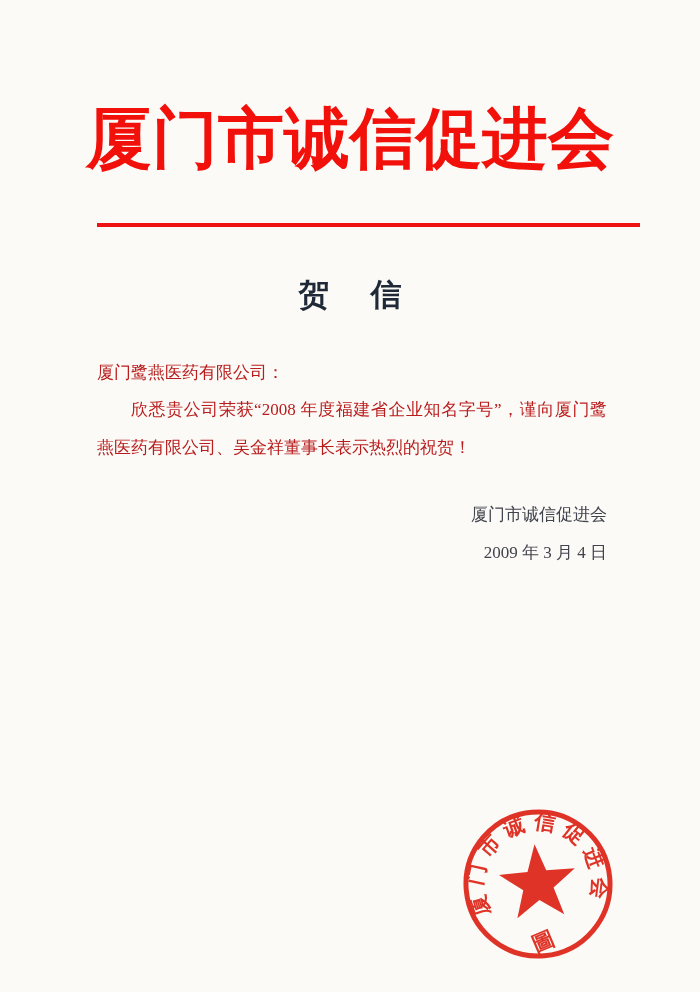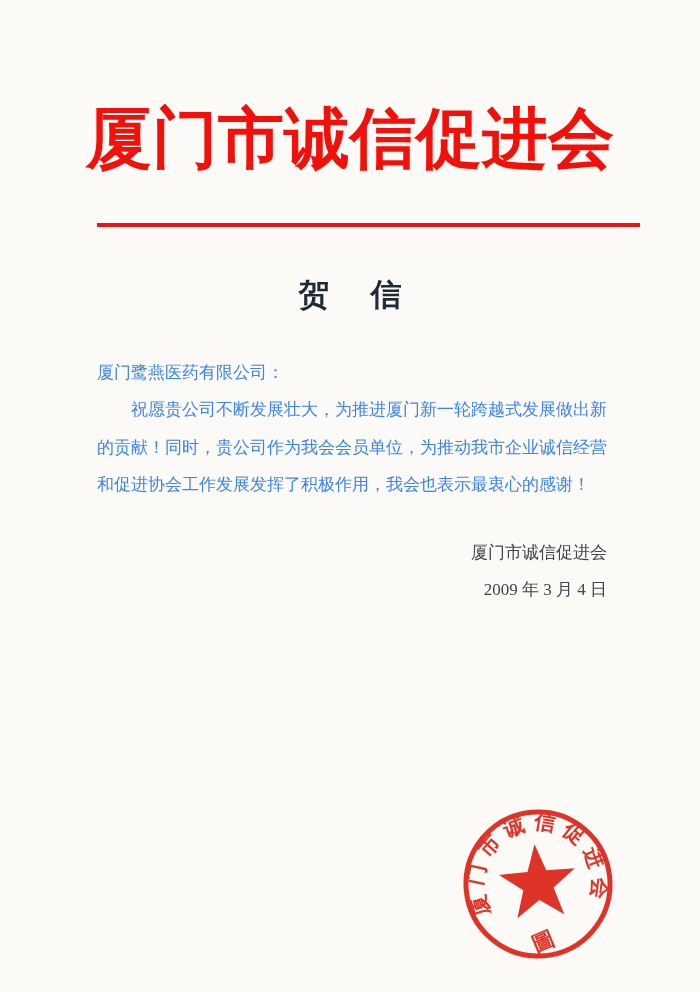--- a/index.html
+++ b/index.html
@@ -38,21 +38,21 @@
     font-size: 31px;
     font-weight: bold;
     color: #1f2937;
     line-height: 1;
   }
   .body-text {
     margin-top: 44px;
     padding: 0 93px 0 97px;
     font-size: 17px;
     line-height: 37.5px;
-    color: #3b82f6;
+    color: #b91c1c;
     text-align: justify;
   }
   .body-text p.para { text-indent: 2em; }
   .signoff {
     margin-top: 30px;
     padding-right: 93px;
     text-align: right;
     font-size: 17px;
     line-height: 37.5px;
     color: #41434d;
@@ -87,21 +87,21 @@
 
   <div class="rule"></div>
 
   <h2 class="letter-title">
     <span>贺</span>
     <span>信</span>
   </h2>
 
   <div class="body-text">
     <p class="salutation">厦门鹭燕医药有限公司：</p>
-    <p class="para">祝愿贵公司不断发展壮大，为推进厦门新一轮跨越式发展做出新的贡献！同时，贵公司作为我会会员单位，为推动我市企业诚信经营和促进协会工作发展发挥了积极作用，我会也表示最衷心的感谢！</p>
+    <p class="para">欣悉贵公司荣获“2008 年度福建省企业知名字号”，谨向厦门鹭燕医药有限公司、吴金祥董事长表示热烈的祝贺！</p>
   </div>
 
   <div class="signoff">
     <p>厦门市诚信促进会</p>
     <p>2009 年 3 月 4 日</p>
   </div>
 
   <svg class="seal" viewBox="0 0 190 190" xmlns="http://www.w3.org/2000/svg">
     <circle cx="95" cy="95" r="72" fill="none" stroke-width="5" stroke="#e2291c"></circle>
     <path id="sealArc" d="M 47.37 122.5 A 55 55 0 1 1 142.63 122.5" fill="none" stroke="none"></path>

